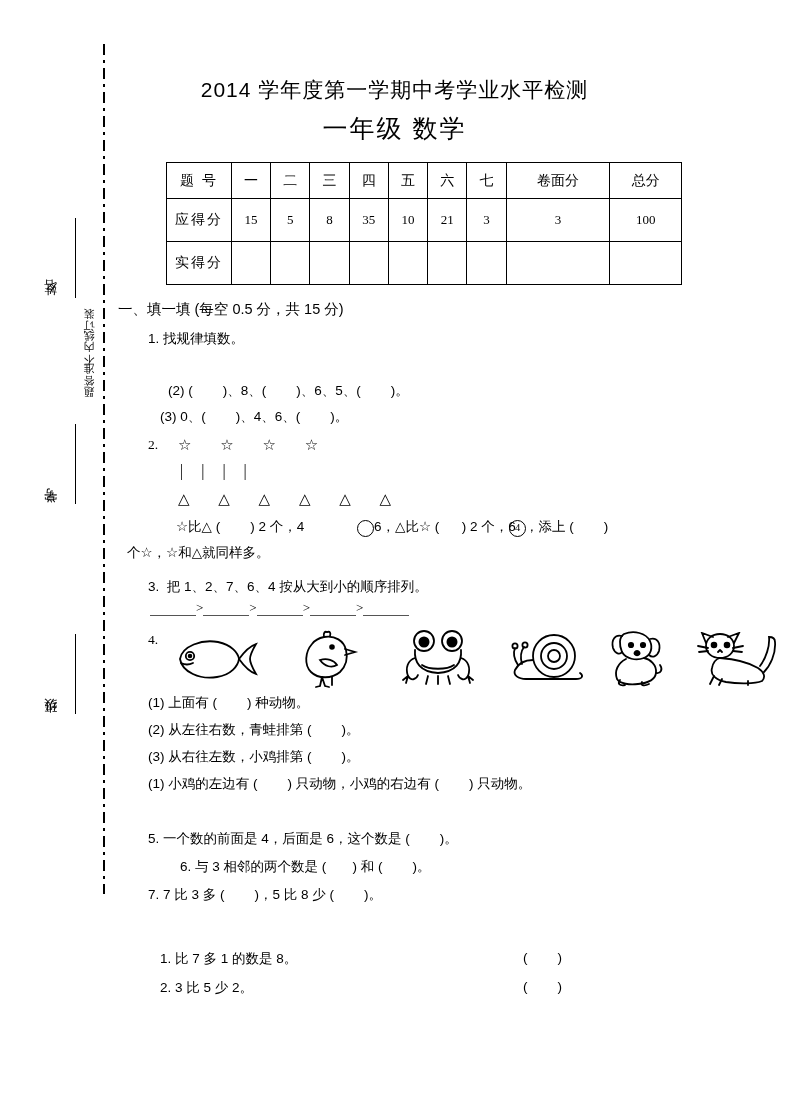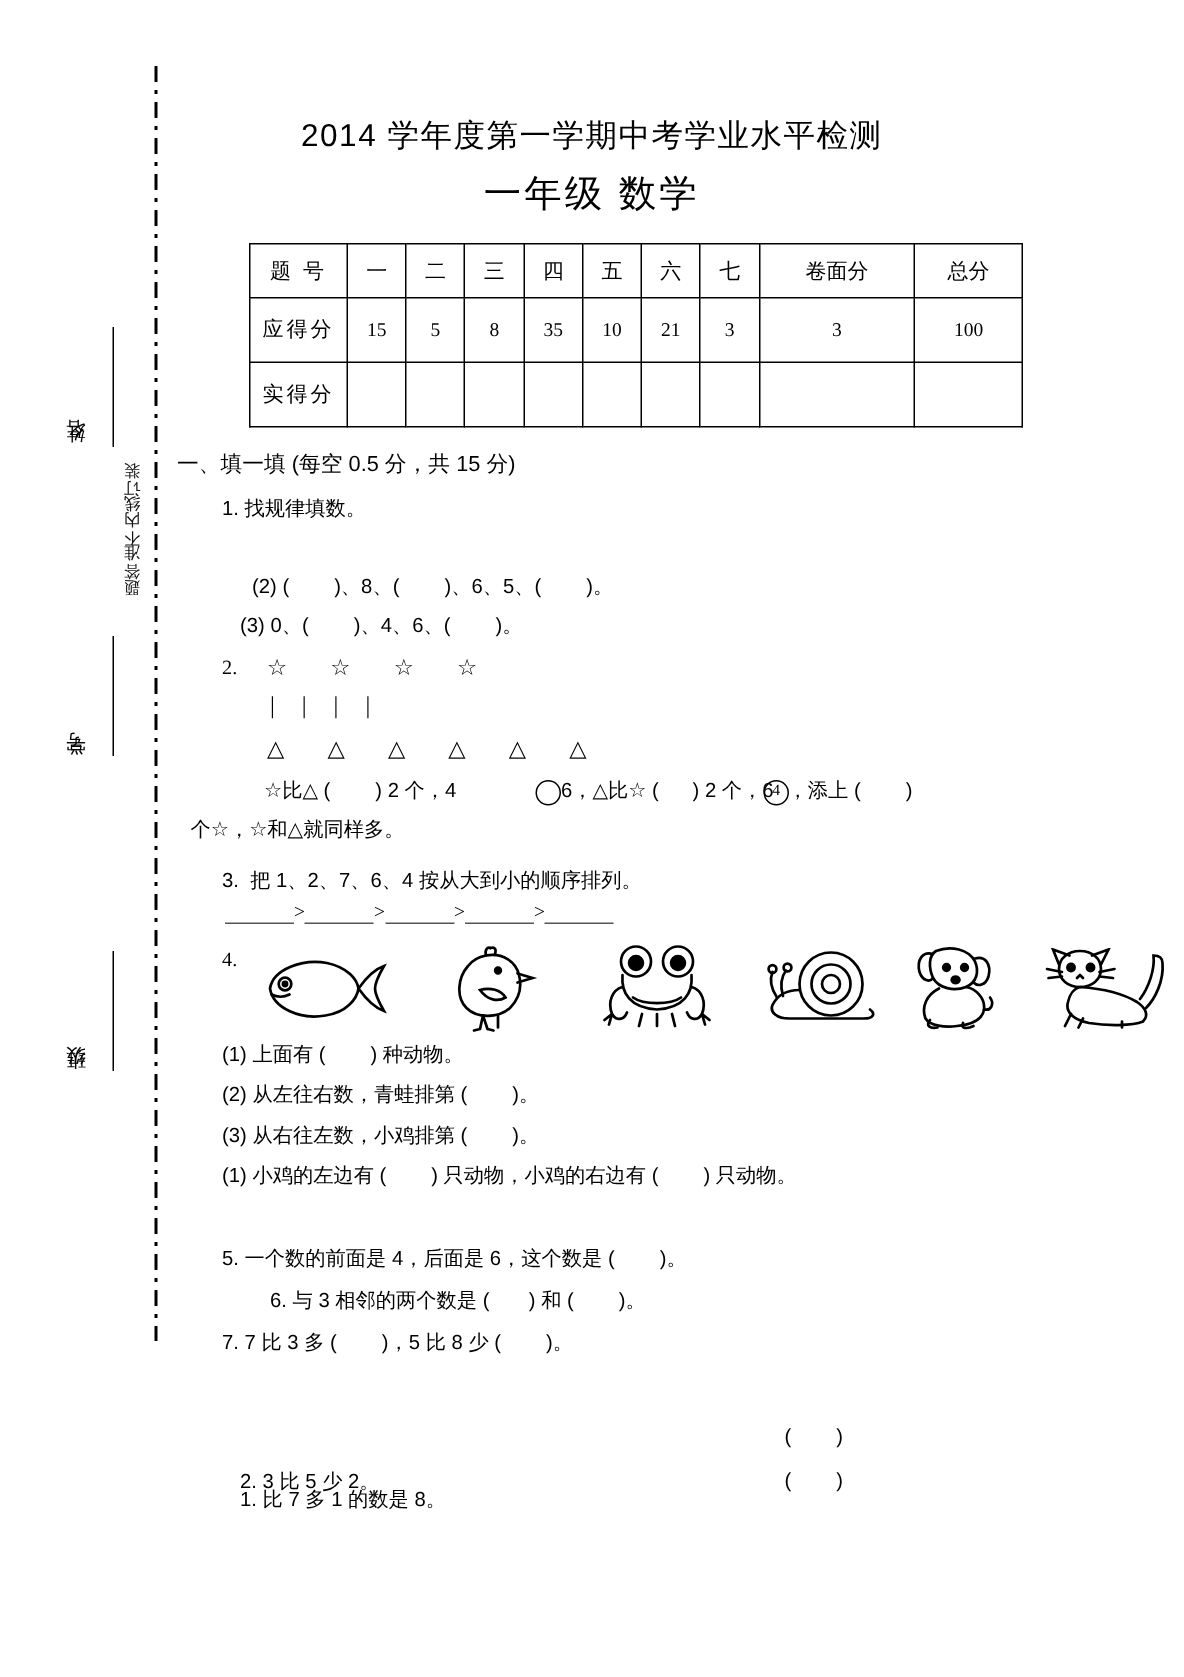--- a/index.html
+++ b/index.html
@@ -355,19 +355,19 @@
   <div class="line" style="left:148px; top:694px;">(1) 上面有 (        ) 种动物。</div>
   <div class="line" style="left:148px; top:721px;">(2) 从左往右数，青蛙排第 (        )。</div>
   <div class="line" style="left:148px; top:748px;">(3) 从右往左数，小鸡排第 (        )。</div>
   <div class="line" style="left:148px; top:775px;">(1) 小鸡的左边有 (        ) 只动物，小鸡的右边有 (        ) 只动物。</div>
 
   <div class="line" style="left:148px; top:830px;">5. 一个数的前面是 4，后面是 6，这个数是 (        )。</div>
   <div class="line" style="left:148px; top:858px;margin-left:32px;">6. 与 3 相邻的两个数是 (       ) 和 (        )。</div>
   <div class="line" style="left:148px; top:886px;">7. 7 比 3 多 (        )，5 比 8 少 (        )。</div>
 
 
-  <div class="line" style="left:160px; top:950px;margin-top:41px;">1. 比 7 多 1 的数是 8。</div>
+  <div class="line" style="left:160px; top:950px;">1. 比 7 多 1 的数是 8。</div>
   <div class="line" style="left:523px; top:950px;">(        )</div>
 
   <div class="line" style="left:160px; top:979px;">2. 3 比 5 少 2。</div>
   <div class="line" style="left:523px; top:979px;">(        )</div>
 
 </div>
 
 </body></html>

